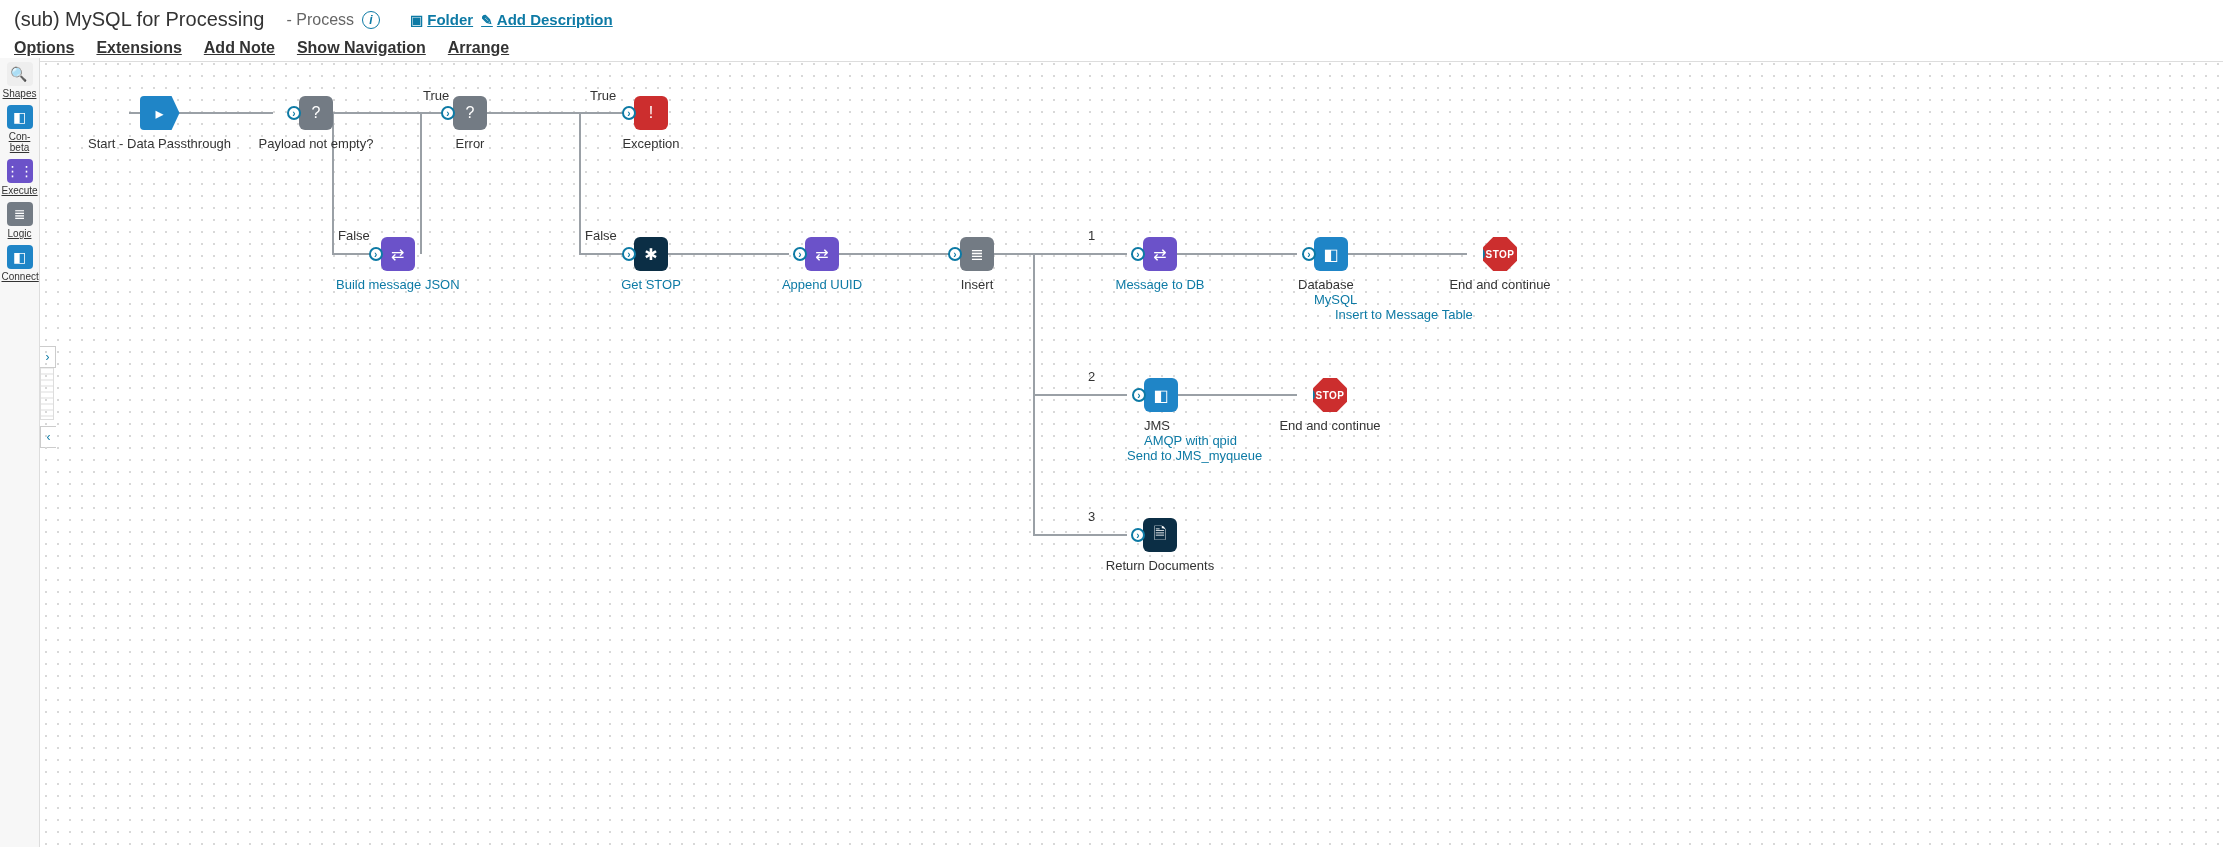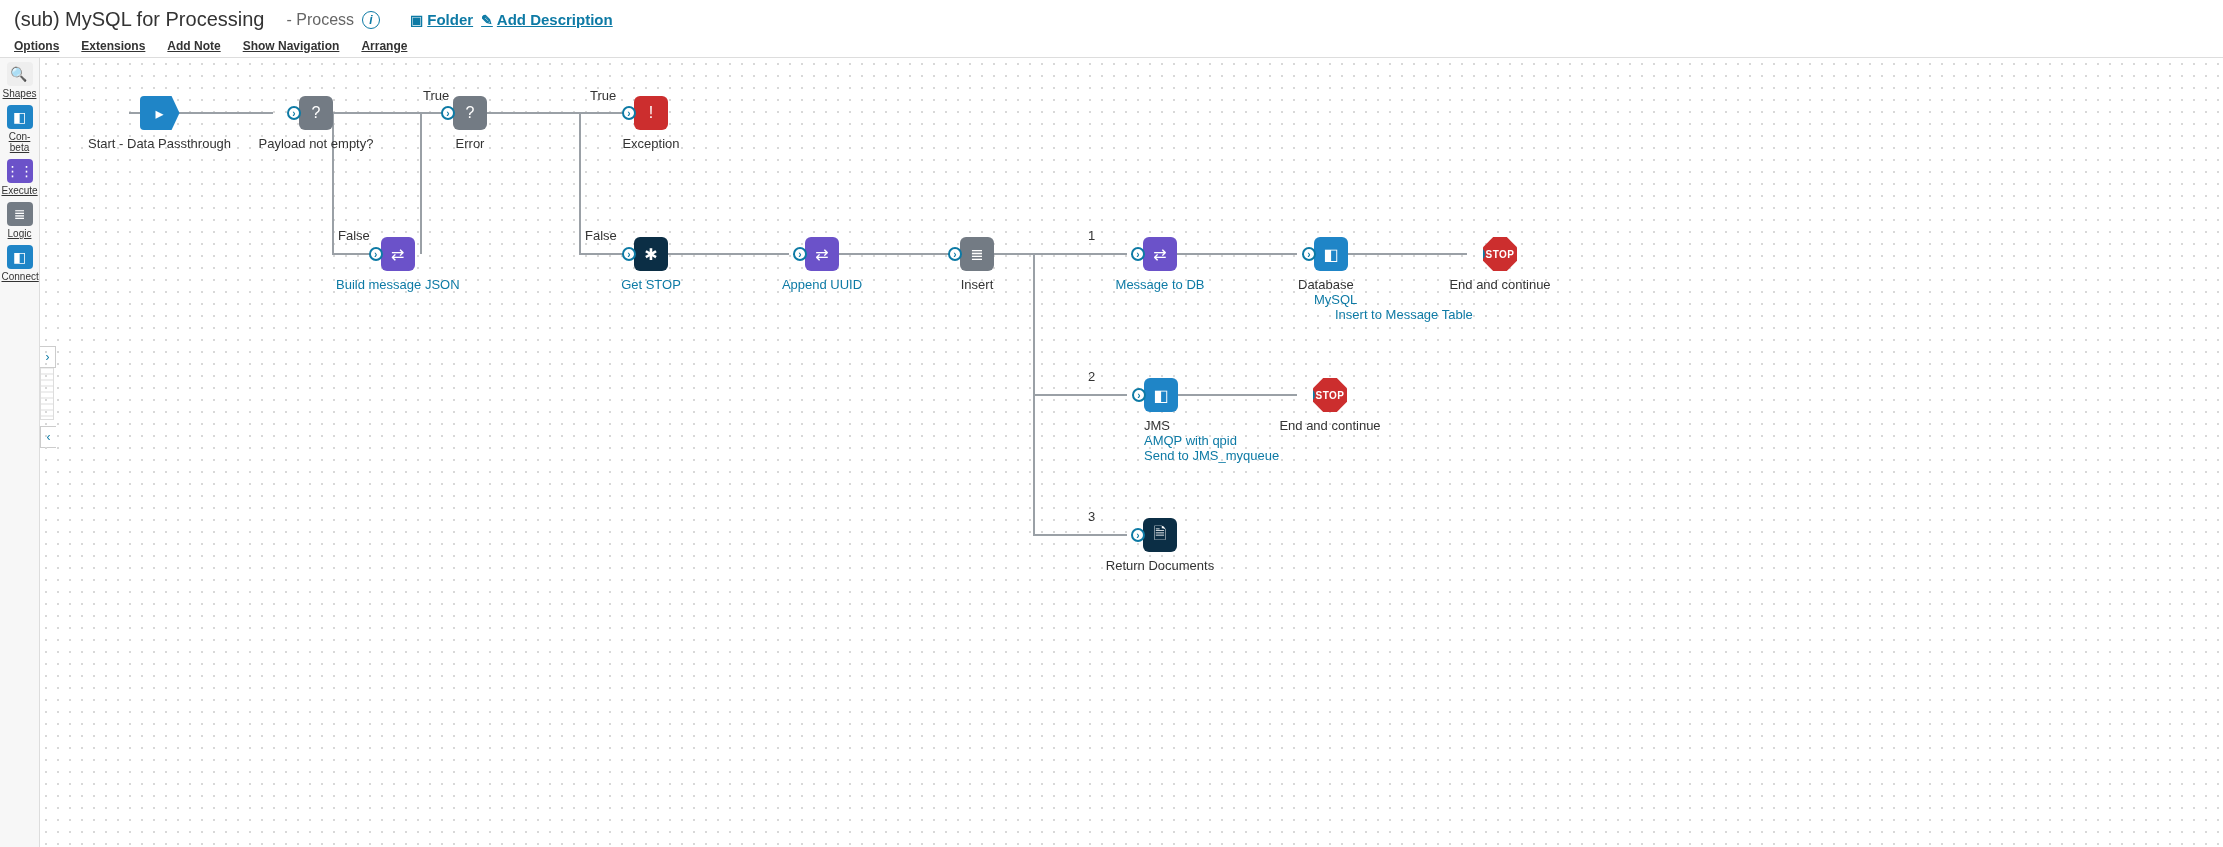--- a/index.html
+++ b/index.html
@@ -10,21 +10,21 @@
   .title-row { display:flex; align-items:center; gap:8px; font-size:20px; }
   .title-row .proc { color:#666; font-size:16px; margin-left:14px; }
   .info-badge { display:inline-flex; align-items:center; justify-content:center;
                 width:18px;height:18px;border:1.5px solid #0d7aa5;border-radius:50%;
                 color:#0d7aa5;font-style:italic;font-size:12px;font-weight:bold; }
   .hdr-link { color:#0d7aa5; text-decoration:underline; font-weight:700; font-size:15px; display:inline-flex; align-items:center; gap:4px; }
   .folder-ico::before { content:"▣"; color:#0d7aa5; font-size:14px; }
   .pencil-ico::before { content:"✎"; color:#0d7aa5; font-size:14px; }
 
   .menu-row { display:flex; gap:22px; margin-top:8px; }
-  .menu-row span { font-size:12px; font-weight:600; cursor:pointer; text-decoration:underline; text-decoration-color:transparent; }
+  .menu-row span { font-size:16px; font-weight:600; cursor:pointer; text-decoration:underline; text-decoration-color:transparent; }
   .menu-row span.u { text-decoration-color:#333; }
 
   
   .rail { position:absolute; top:58px; left:0; width:40px; background:#f7f7f7;
           border-right:1px solid #ddd; height:calc(100% - 58px); padding-top:4px;
           display:flex; flex-direction:column; align-items:center; gap:6px; }
   .rail .tool { width:36px; text-align:center; font-size:10px; color:#333; cursor:pointer; }
   .rail .tool .ico { width:26px;height:24px;margin:0 auto 2px auto;border-radius:4px;
                      background:#1f85c7;display:flex;align-items:center;justify-content:center;
                      color:#fff;font-size:14px; }
@@ -227,21 +227,21 @@
         <span class="inport">›</span>
         <span>STOP</span>
       </div>
     <div class="cap">End and continue</div>
   </div>
 
   <div class="node" style="left:1060px;top:320px;min-width:160px;text-align:left">
     <div class="shape conn" style="margin-left:44px"><span class="inport">›</span>◧</div>
     <div class="cap" style="margin-left:44px">JMS</div>
     <div class="sub" style="margin-left:44px">AMQP with qpid</div>
-    <div class="sub" style="margin-left:44px">Send to JMS_myqueue</div>
+    <div class="sub" style="margin-left:27px">Send to JMS_myqueue</div>
   </div>
 
   <div class="node" style="left:1230px;top:320px">
     <div class="shape stop">
         <span class="inport">›</span>
         <span>STOP</span>
       </div>
     <div class="cap">End and continue</div>
   </div>
 

